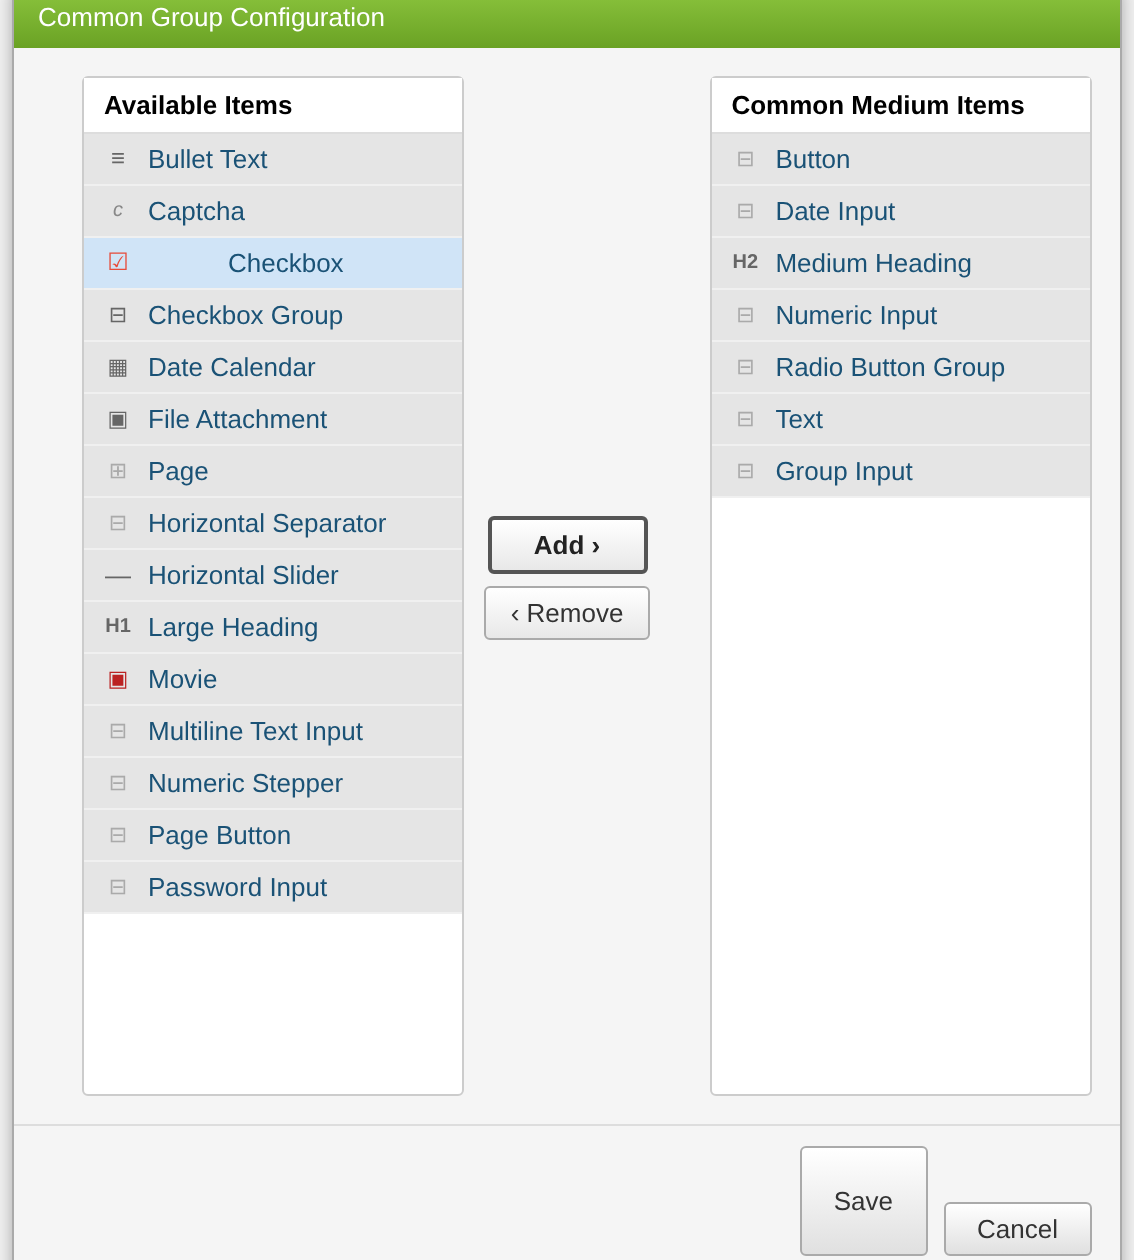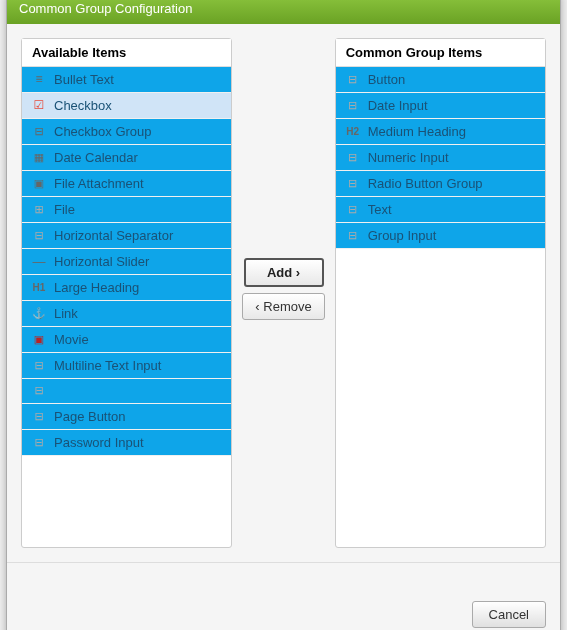--- a/index.html
+++ b/index.html
@@ -35,44 +35,46 @@
     .columns {
       display: flex;
       gap: 10px;
       align-items: flex-start;
     }
     .list-panel {
       flex: 1;
       background: #fff;
       border: 1px solid #ccc;
       border-radius: 3px;
+      margin-left: 20px;
     }
     .list-panel-header {
       font-weight: bold;
       font-size: 13px;
       padding: 6px 10px;
       border-bottom: 1px solid #ddd;
       background: #fff;
     }
     .list-container {
       overflow-y: auto;
       height: 480px;
       position: relative;
     }
     .list-item {
       display: flex;
       align-items: center;
       padding: 5px 8px;
       cursor: pointer;
       border-bottom: 1px solid #f0f0f0;
-      background: #0ea5e9;
+      background: #e5e5e5;
       color: #333;
     }
     .list-item.selected {
       background: #d0e4f7;
+      gap: 40px;
     }
     .list-item .icon {
       width: 18px;
       height: 14px;
       margin-right: 6px;
       display: inline-flex;
       align-items: center;
       justify-content: center;
       font-size: 10px;
       color: #666;
@@ -179,85 +181,86 @@
   <div class="dialog-body">
     <div class="columns">
 
       <div class="list-panel">
         <div class="list-panel-header">Available Items</div>
         <div class="list-container" id="available-list">
             <div class="list-item">
               <span class="icon icon-lines"></span>
               <span class="item-label">Bullet Text</span>
             </div>
+            <div class="list-item">
+              <span class="icon icon-captcha"></span>
+              <span class="item-label">Captcha</span>
+            </div>
             <div class="list-item selected">
               <span class="icon icon-checkbox"></span>
               <span class="item-label">Checkbox</span>
             </div>
             <div class="list-item">
               <span class="icon icon-list"></span>
               <span class="item-label">Checkbox Group</span>
             </div>
             <div class="list-item">
               <span class="icon icon-calendar"></span>
               <span class="item-label">Date Calendar</span>
             </div>
             <div class="list-item">
               <span class="icon icon-attach"></span>
               <span class="item-label">File Attachment</span>
             </div>
             <div class="list-item">
               <span class="icon icon-group"></span>
-              <span class="item-label">File</span>
+              <span class="item-label">Page</span>
             </div>
             <div class="list-item">
               <span class="icon icon-hsep"></span>
               <span class="item-label">Horizontal Separator</span>
             </div>
             <div class="list-item">
               <span class="icon icon-hslider"></span>
               <span class="item-label">Horizontal Slider</span>
             </div>
             <div class="list-item">
               <span class="icon icon-h1"></span>
               <span class="item-label">Large Heading</span>
             </div>
             <div class="list-item">
-              <span class="icon icon-link"></span>
-              <span class="item-label">Link</span>
-            </div>
-            <div class="list-item">
               <span class="icon icon-movie"></span>
               <span class="item-label">Movie</span>
             </div>
             <div class="list-item">
               <span class="icon icon-multiline"></span>
               <span class="item-label">Multiline Text Input</span>
             </div>
             <div class="list-item">
               <span class="icon icon-numstepper"></span>
+              <span class="item-label">Numeric Stepper</span>
             </div>
             <div class="list-item">
               <span class="icon icon-pagebtn"></span>
               <span class="item-label">Page Button</span>
             </div>
             <div class="list-item">
               <span class="icon icon-password"></span>
               <span class="item-label">Password Input</span>
             </div>
           </div>
       </div>
 
       <div class="middle-buttons">
         <button class="btn btn-add">Add ›</button>
         <button class="btn btn-remove">‹ Remove</button>
       </div>
 
       <div class="list-panel">
-        <div class="list-panel-header">Common Group Items</div>
+        <div class="list-panel-header">Common Medium Items</div>
         <div class="list-container" id="group-list">
             <div class="list-item">
               <span class="icon icon-btn"></span>
               <span class="item-label">Button</span>
             </div>
             <div class="list-item">
               <span class="icon icon-dateinput"></span>
               <span class="item-label">Date Input</span>
             </div>
             <div class="list-item">
@@ -279,15 +282,16 @@
             <div class="list-item">
               <span class="icon icon-textinput"></span>
               <span class="item-label">Group Input</span>
             </div>
           </div>
       </div>
 
     </div>
   </div>
   <div class="dialog-footer">
+    <button class="btn-save">Save</button>
     <button class="btn-cancel">Cancel</button>
   </div>
 </div>
 
 </body></html>

